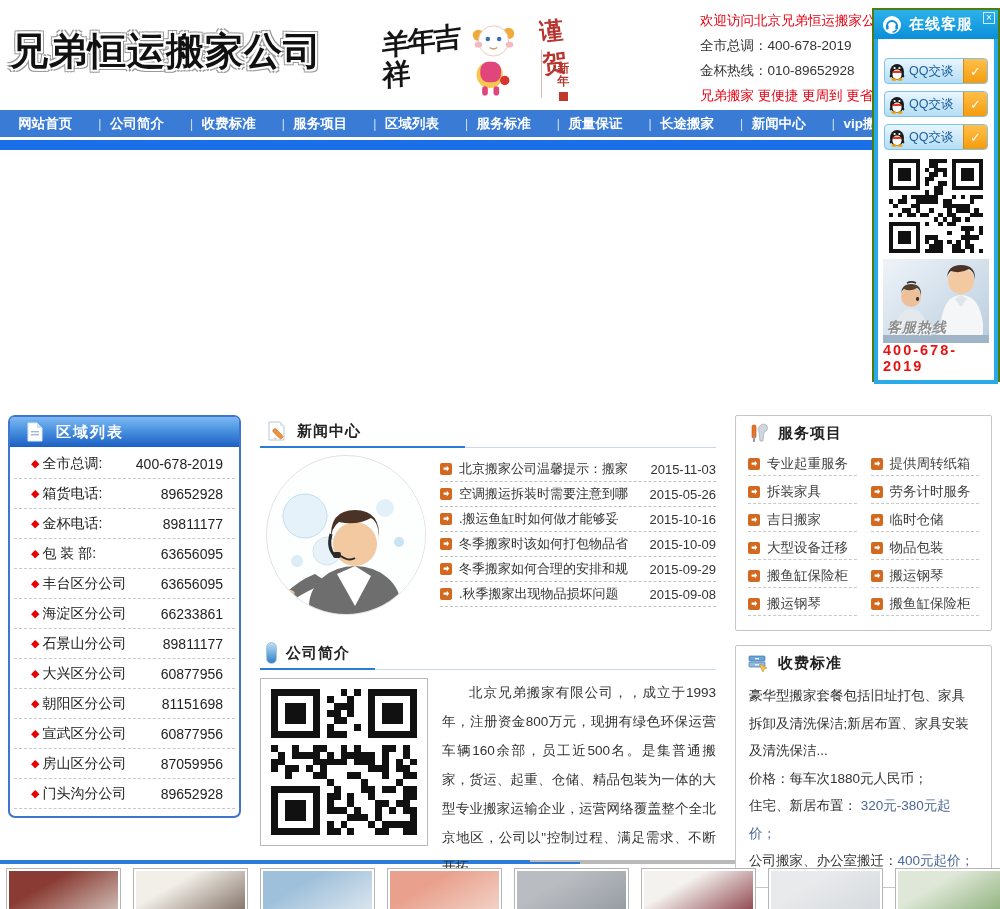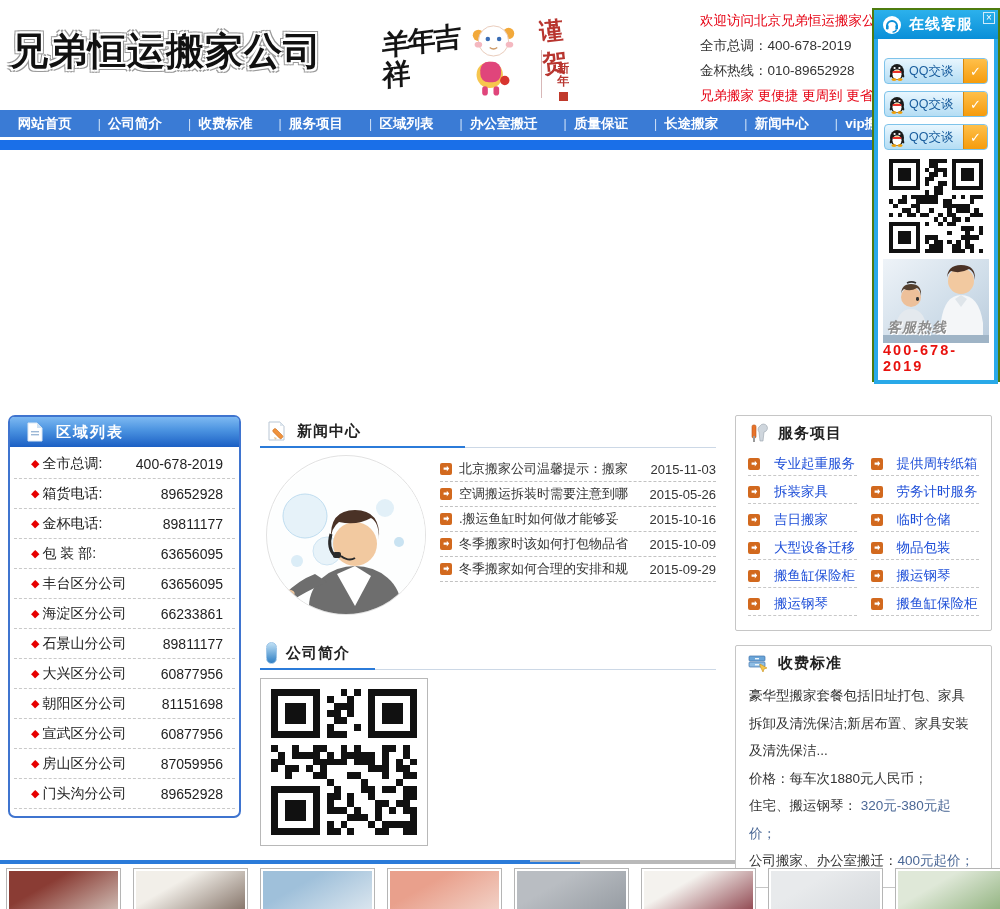--- a/index.html
+++ b/index.html
@@ -78,22 +78,22 @@
   .qr-box svg { shape-rendering:crispEdges; display:block; }
   .about-text { flex:1; margin-left:14px; font-size:13.5px; line-height:29px; color:#333;
     text-indent:2em; text-align:justify; }
 
   
   .r-box { border:1px solid #c6c6c6; background:#fff; border-radius:2px; }
   .r-header { height:34px; display:flex; align-items:center; gap:10px; padding-left:12px; }
   .r-title { font-size:15px; font-weight:bold; color:#222; letter-spacing:1px; }
   .svc-cols { display:flex; padding:2px 12px 10px 12px; gap:14px; }
   .svc-col { flex:1; }
-  .svc-item { height:24px; display:flex; align-items:center; gap:7px; border-bottom:1px dashed #c8c8c8;
-    font-size:13.5px; color:#1d4ed8; margin-bottom:4px; cursor:pointer; }
+  .svc-item { height:24px; display:flex; align-items:center; border-bottom:1px dashed #c8c8c8;
+    font-size:13.5px; color:#404040; margin-bottom:4px; cursor:pointer; }
   .price-box { margin-top:14px; }
   .price-body { padding:2px 14px 12px 13px; }
   .price-line { font-size:13.5px; line-height:27.5px; color:#333; }
   .price-val { color:#4a6795; }
 
   
   .cases { margin-top:0; }
   .two-tone { height:2px; background:linear-gradient(to right,#2b7bd9 0 53%,#b9b9b9 53% 99%,#fff 99%); }
   .two-tone.b { background:linear-gradient(to right,#2b7bd9 0 58%,#b9b9b9 58% 99%,#fff 99%); }
   .cases-header { height:30px; display:flex; align-items:center; gap:9px; padding-left:28px; }
@@ -193,21 +193,21 @@
         <a class="nav-link">服务项目</a>
         <span class="nav-sep">|</span>
       </span>
 
       <span class="nav-wrap">
         <a class="nav-link">区域列表</a>
         <span class="nav-sep">|</span>
       </span>
 
       <span class="nav-wrap">
-        <a class="nav-link">办公室搬迁</a>
+        <a class="nav-link">服务标准</a>
         <span class="nav-sep">|</span>
       </span>
 
       <span class="nav-wrap">
         <a class="nav-link">质量保证</a>
         <span class="nav-sep">|</span>
       </span>
 
       <span class="nav-wrap">
         <a class="nav-link">长途搬家</a>
@@ -395,20 +395,28 @@
 
               <div class="news-row">
                 <svg class="link-icon" viewBox="0 0 12 12">
                   <rect x="0" y="0" width="12" height="12" rx="2" fill="#d2691e"></rect>
                   <path d="M3 8 v-3 h4 v-2 l3 3.5 -3 3.5 v-2 h-4 z" fill="#fff" transform="scale(0.8) translate(1.5 0.5)"></path>
                 </svg>
                 <span class="news-title">冬季搬家如何合理的安排和规</span>
                 <span class="news-date">2015-09-29</span>
               </div>
 
+              <div class="news-row">
+                <svg class="link-icon" viewBox="0 0 12 12">
+                  <rect x="0" y="0" width="12" height="12" rx="2" fill="#d2691e"></rect>
+                  <path d="M3 8 v-3 h4 v-2 l3 3.5 -3 3.5 v-2 h-4 z" fill="#fff" transform="scale(0.8) translate(1.5 0.5)"></path>
+                </svg>
+                <span class="news-title">.秋季搬家出现物品损坏问题</span>
+                <span class="news-date">2015-09-08</span>
+              </div>
             </div>
         </div>
       </div>
 
       <div class="about-wrap">
         <div class="sec-header">
           <span class="capsule-icon"></span>
           <span class="sec-title">公司简介</span>
           <span class="blue-underline u-about"></span>
         </div>
@@ -631,20 +639,21 @@
                   <rect x="8" y="20" width="1" height="1" fill="#111"></rect>
                   <rect x="9" y="20" width="1" height="1" fill="#111"></rect>
                   <rect x="11" y="20" width="1" height="1" fill="#111"></rect>
                   <rect x="15" y="20" width="1" height="1" fill="#111"></rect>
                   <rect x="16" y="20" width="1" height="1" fill="#111"></rect>
                   <rect x="19" y="20" width="1" height="1" fill="#111"></rect>
                   <rect x="20" y="20" width="1" height="1" fill="#111"></rect>
                 </svg>
               </div>
           </div>
+          <p class="about-text">北京兄弟搬家有限公司，，成立于1993年，注册资金800万元，现拥有绿色环保运营车辆160余部，员工近500名。是集普通搬家，货运、起重、仓储、精品包装为一体的大型专业搬家运输企业，运营网络覆盖整个全北京地区，公司以"控制过程、满足需求、不断开拓...</p>
         </div>
       </div>
     </div>
 
     <div class="col-right">
       <div class="r-box">
         <div class="r-header">
           <svg width="20" height="20" viewBox="0 0 20 20">
             <rect x="4" y="2" width="4" height="13" rx="1.5" fill="#e8732a" stroke="#b85518" stroke-width="0.6"></rect>
             <rect x="5" y="13" width="2" height="6" fill="#9a9a9a"></rect>
@@ -767,21 +776,21 @@
           </svg>
           <span class="r-title">收费标准</span>
         </div>
         <div class="price-body">
 
             <div class="price-line"><span>豪华型搬家套餐包括旧址打包、家具拆卸及清洗保洁;新居布置、家具安装及清洗保洁...</span><span class="price-val"></span></div>
 
             <div class="price-line"><span>价格：每车次1880元人民币；</span><span class="price-val"></span></div>
 
 
-            <div class="price-line"><span>住宅、搬运钢琴：</span><span class="price-val"> 320元-380元起价；</span></div>
+            <div class="price-line"><span>住宅、新居布置：</span><span class="price-val"> 320元-380元起价；</span></div>
 
             <div class="price-line"><span>公司搬家、办公室搬迁：</span><span class="price-val">400元起价；</span></div>
           </div>
       </div>
     </div>
   </div>
 
   <div class="cases">
     <div class="two-tone"></div>
     <div class="two-tone b"></div>

